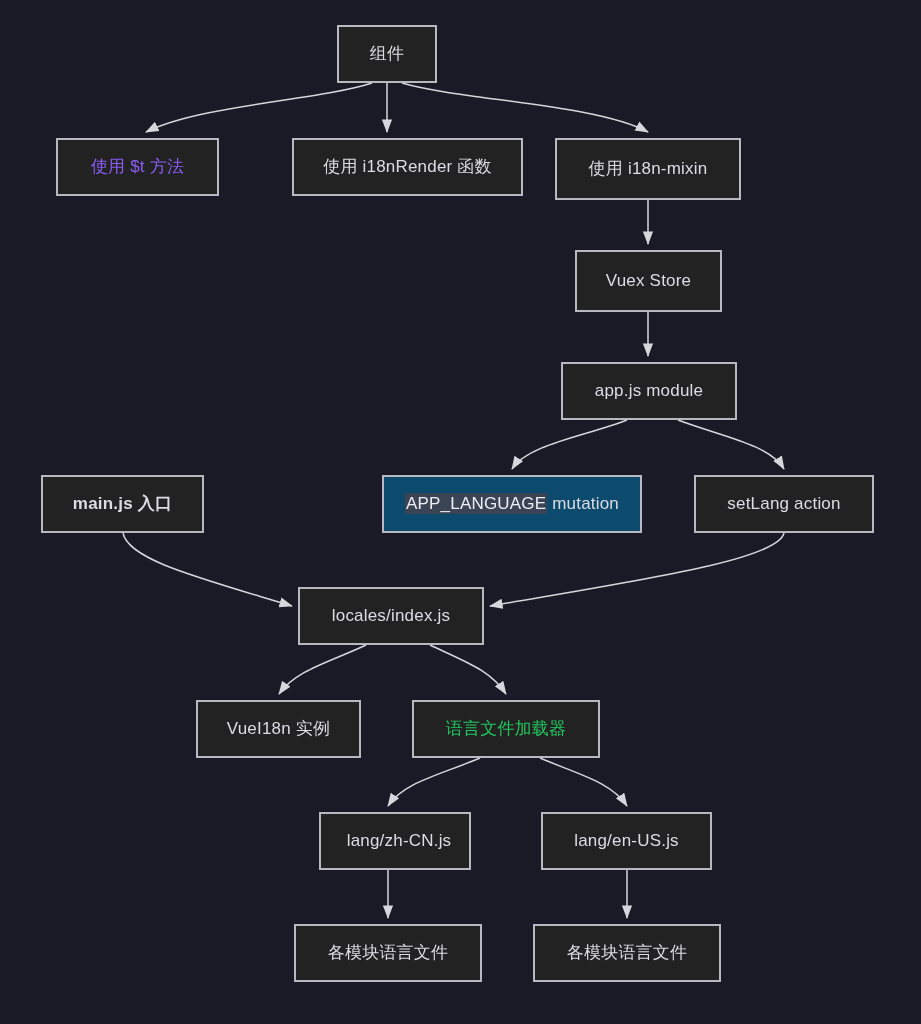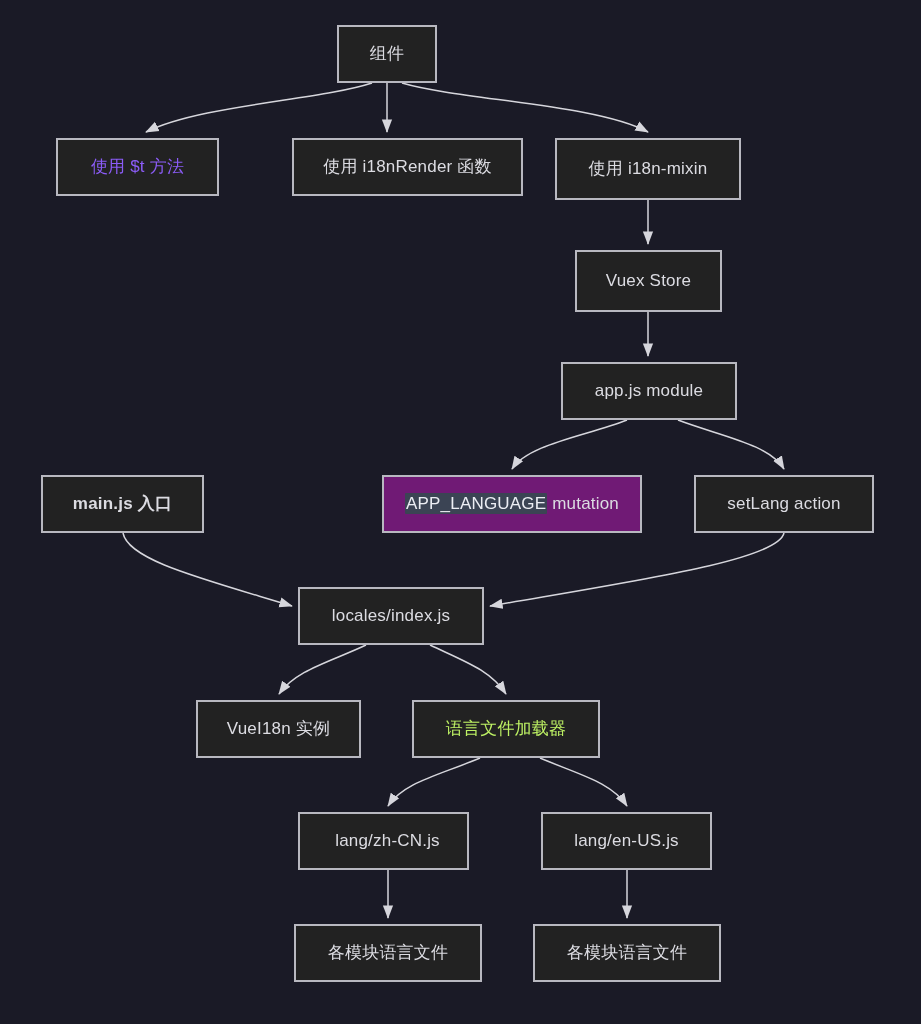--- a/index.html
+++ b/index.html
@@ -92,36 +92,36 @@
       </div>
       <div class="node" style="left: 575px; top: 250px; width: 147px; height: 62px; background: rgb(34, 34, 34); border-color: rgb(184, 184, 192); color: rgb(220, 220, 226);">
         <span class="label">Vuex Store</span>
       </div>
       <div class="node" style="left: 561px; top: 362px; width: 176px; height: 58px; background: rgb(34, 34, 34); border-color: rgb(184, 184, 192); color: rgb(220, 220, 226);">
         <span class="label">app.js module</span>
       </div>
       <div class="node" style="left: 41px; top: 475px; width: 163px; height: 58px; background: rgb(34, 34, 34); border-color: rgb(184, 184, 192); color: rgb(220, 220, 226); font-weight: bold;">
         <span class="label">main.js 入口</span>
       </div>
-      <div class="node" style="left: 382px; top: 475px; width: 260px; height: 58px; background: #701a75; border-color: rgb(184, 184, 192); color: rgb(220, 220, 226);">
+      <div class="node" style="left: 382px; top: 475px; width: 260px; height: 58px; background: #0c4a6e; border-color: rgb(184, 184, 192); color: rgb(220, 220, 226);">
         <span class="label"><span class="hl" style="background: rgb(59, 68, 84);">APP_LANGUAGE</span><span> mutation</span></span>
       </div>
       <div class="node" style="left: 694px; top: 475px; width: 180px; height: 58px; background: rgb(34, 34, 34); border-color: rgb(184, 184, 192); color: rgb(220, 220, 226);">
         <span class="label">setLang action</span>
       </div>
       <div class="node" style="left: 298px; top: 587px; width: 186px; height: 58px; background: rgb(34, 34, 34); border-color: rgb(184, 184, 192); color: rgb(220, 220, 226);">
         <span class="label">locales/index.js</span>
       </div>
       <div class="node" style="left: 196px; top: 700px; width: 165px; height: 58px; background: rgb(34, 34, 34); border-color: rgb(184, 184, 192); color: rgb(220, 220, 226);">
         <span class="label">VueI18n 实例</span>
       </div>
-      <div class="node" style="left: 412px; top: 700px; width: 188px; height: 58px; background: rgb(34, 34, 34); border-color: rgb(184, 184, 192); color: #bef264;">
+      <div class="node" style="left: 412px; top: 700px; width: 188px; height: 58px; background: rgb(34, 34, 34); border-color: rgb(184, 184, 192); color: #22c55e;">
         <span class="label">语言文件加载器</span>
       </div>
-      <div class="node" style="left: 298px; top: 812px; width: 171px; height: 58px; background: rgb(34, 34, 34); border-color: rgb(184, 184, 192); color: rgb(220, 220, 226); padding-left: 8px;">
+      <div class="node" style="left: 319px; top: 812px; width: 152px; height: 58px; background: rgb(34, 34, 34); border-color: rgb(184, 184, 192); color: rgb(220, 220, 226); padding-left: 8px;">
         <span class="label">lang/zh-CN.js</span>
       </div>
       <div class="node" style="left: 541px; top: 812px; width: 171px; height: 58px; background: rgb(34, 34, 34); border-color: rgb(184, 184, 192); color: rgb(220, 220, 226);">
         <span class="label">lang/en-US.js</span>
       </div>
       <div class="node" style="left: 294px; top: 924px; width: 188px; height: 58px; background: rgb(34, 34, 34); border-color: rgb(184, 184, 192); color: rgb(220, 220, 226);">
         <span class="label">各模块语言文件</span>
       </div>
       <div class="node" style="left: 533px; top: 924px; width: 188px; height: 58px; background: rgb(34, 34, 34); border-color: rgb(184, 184, 192); color: rgb(220, 220, 226);">
         <span class="label">各模块语言文件</span>

